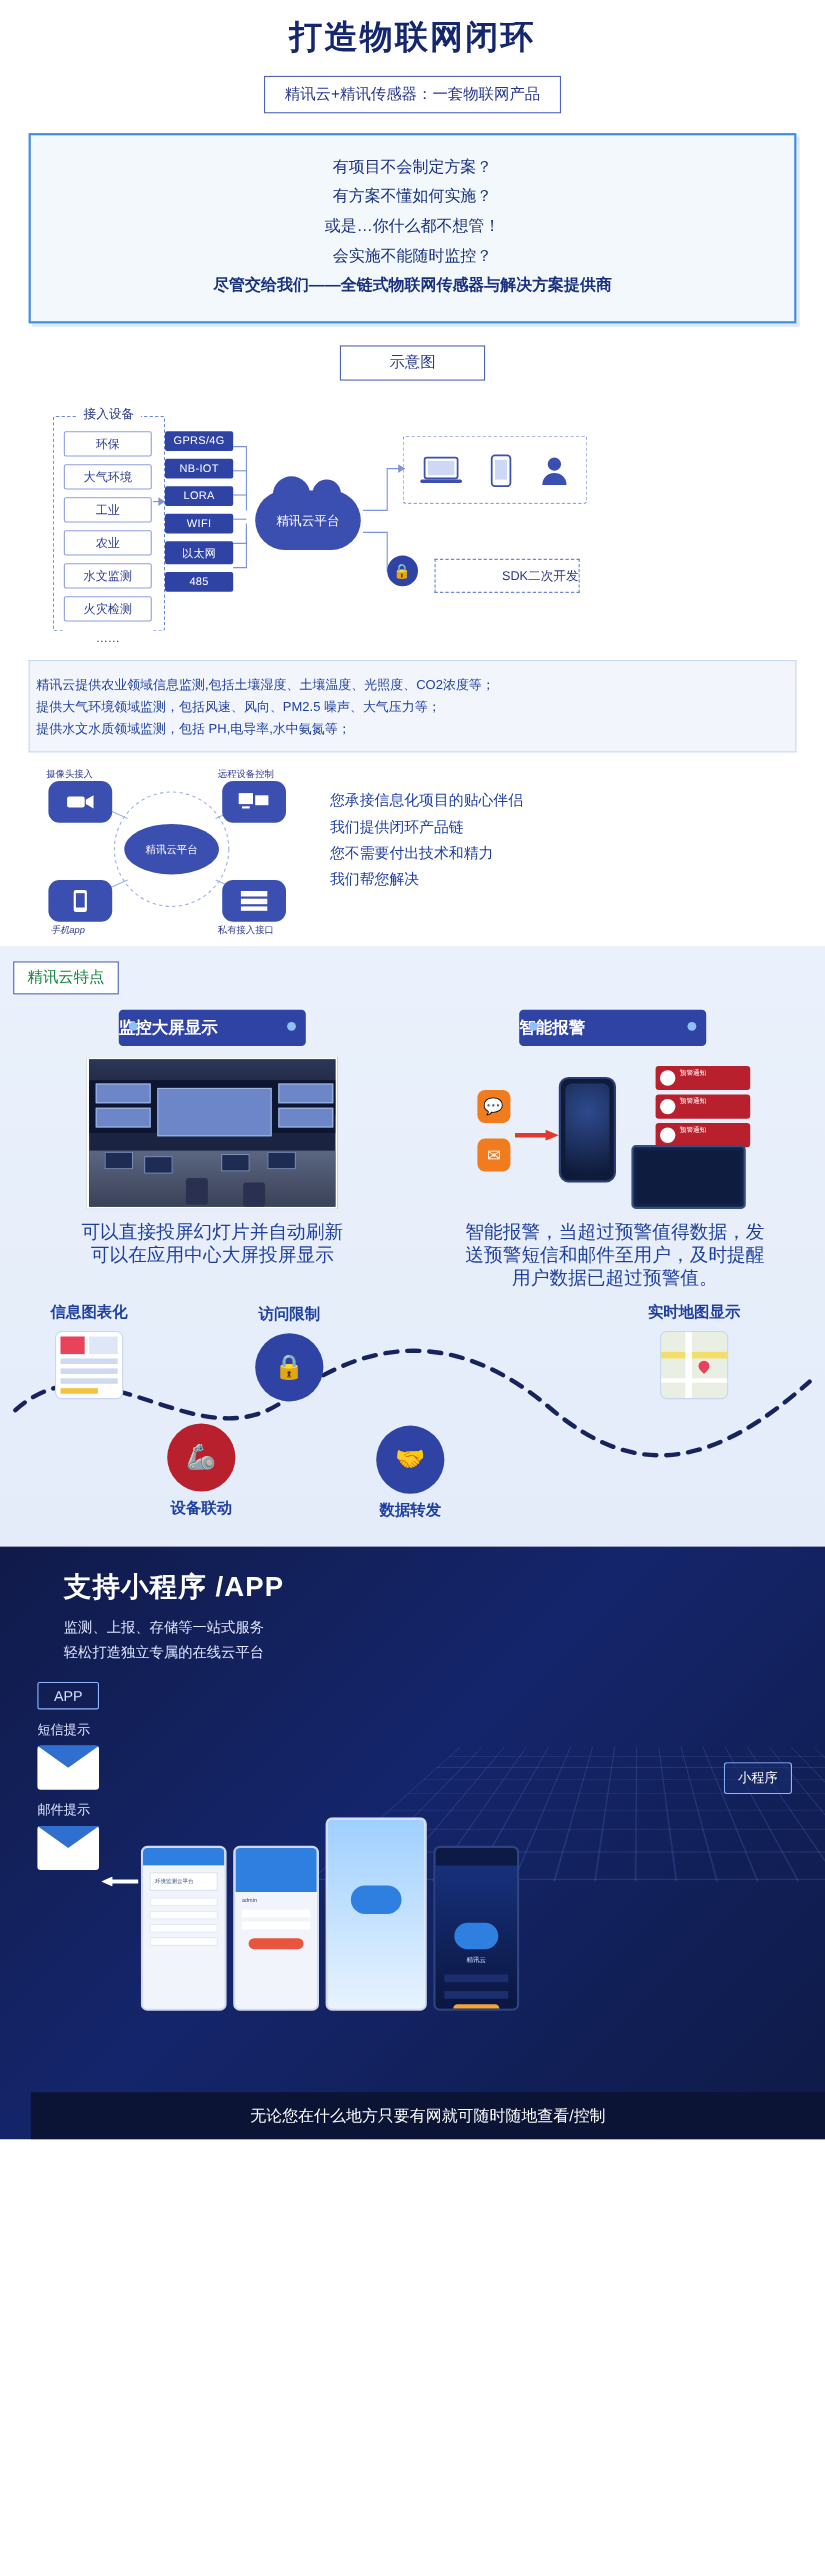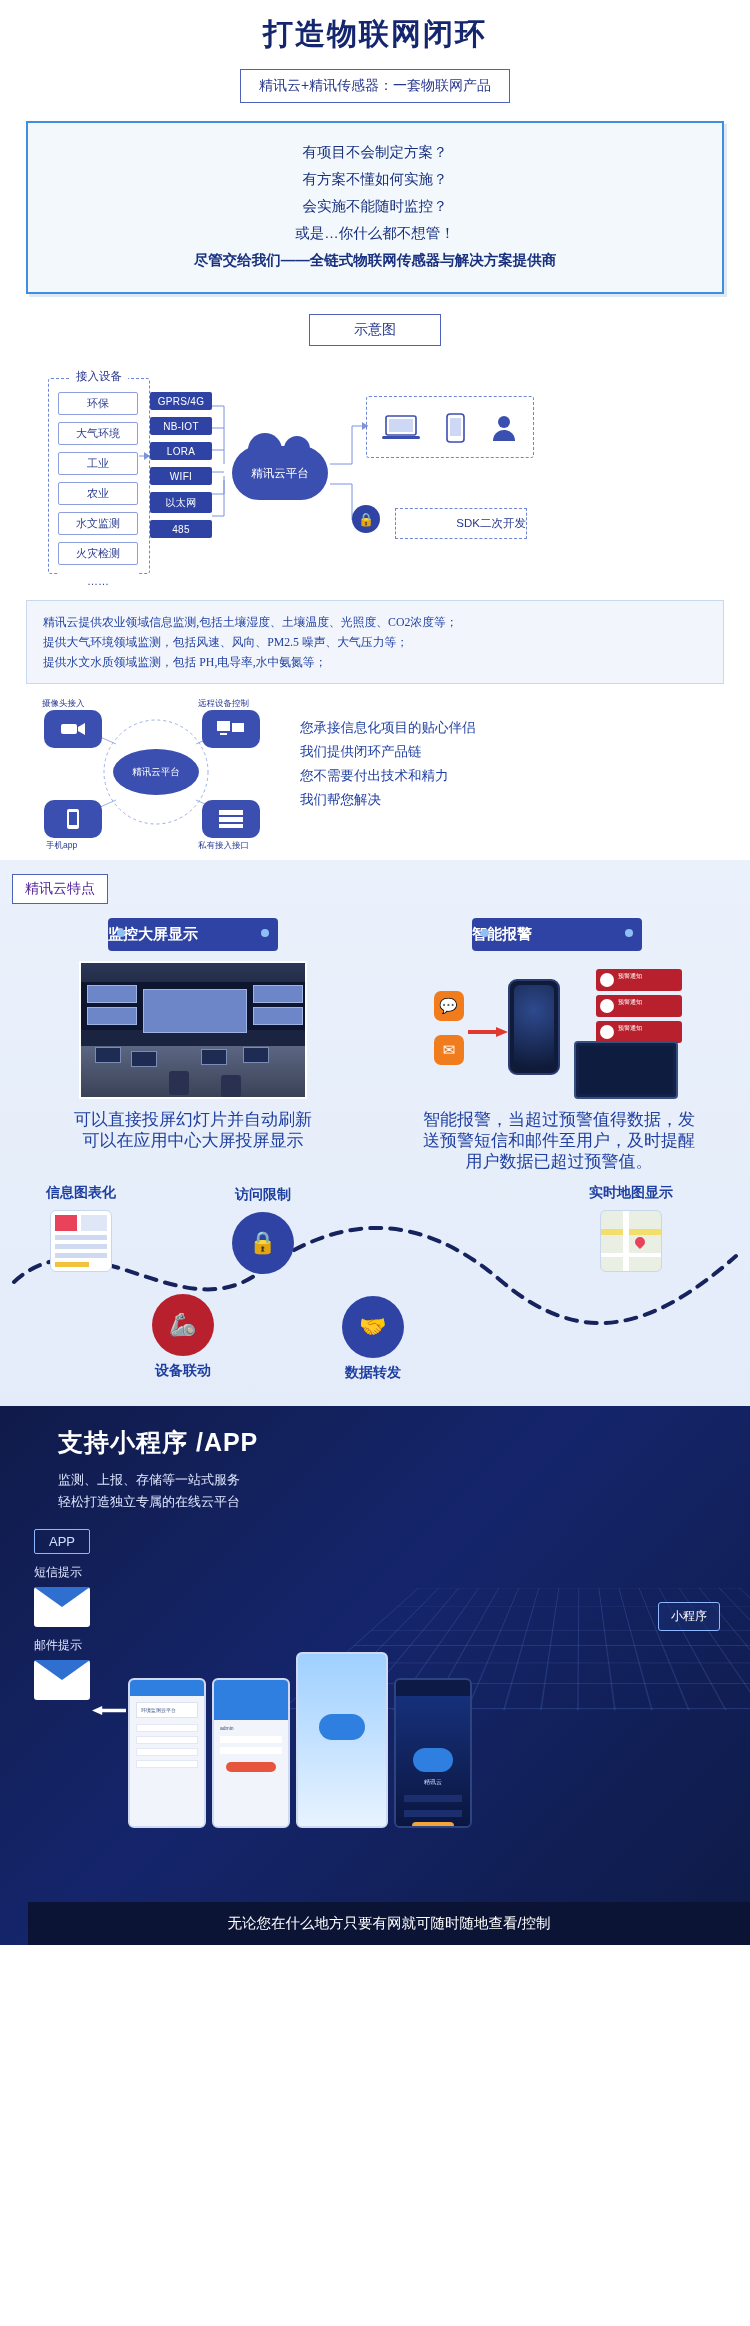--- a/index.html
+++ b/index.html
@@ -121,22 +121,21 @@
     background: #2f43a4; color: #fff; font-size: 13px;
     display: flex; align-items: center; justify-content: center;
   }
   .conn { position: absolute; left: 0; top: 0; }
 
   
   .infoblock {
     margin: 10px 26px 0;
     background: #f2f6fc;
     border: 1px solid #c9d8ee;
-    padding: 11px 16px;
-    font-family: Liberation Serif, serif;
+    padding: 11px 6px;
   }
   .infoblock p { font-size: 11.8px; line-height: 20px; color: #1f3fa0; }
 
   
   .hubsec { position: relative; height: 150px; margin-top: 14px; }
   .hub { position: absolute; left: 20px; top: 6px; width: 270px; height: 140px; }
   .hub-center {
     position: absolute; left: 93px; top: 45px;
     width: 86px; height: 46px; border-radius: 50%;
     background: #3b4fb0; color: #fff; font-size: 9.5px;
@@ -153,21 +152,21 @@
   
   .features {
     margin-top: 12px;
     background: linear-gradient(180deg,#eaf1fb 0%, #e4ecfa 100%);
     padding: 0 0 18px;
     position: relative;
   }
   .feat-title {
     display: inline-block; margin: 14px 0 0 12px;
     border: 1px solid #4e63b8; padding: 5px 12px;
-    font-size: 14px; color: #4c1d95; background:#fff;
+    font-size: 14px; color: #15803d; background:#fff;
   }
   .twocol { display: flex; gap: 14px; padding: 14px 18px 0; }
   .col { flex: 1; }
   .badge {
     display: block; margin: 0 auto;
     width: 170px; 
     background: #2f43a4; color: #fff;
     font-size: 15px; font-weight: bold;
     padding: 7px 0; border-radius: 4px;
     position: relative;
@@ -300,22 +299,22 @@
 <div class="page">
 
   <section class="hero">
     <h1>打造物联网闭环</h1>
     <div class="hero-sub">精讯云+精讯传感器：一套物联网产品</div>
   </section>
 
   <section class="qbox">
     <p>有项目不会制定方案？</p>
     <p>有方案不懂如何实施？</p>
+    <p>或是…你什么都不想管！</p>
     <p>会实施不能随时监控？</p>
-    <p>或是…你什么都不想管！</p>
     <p class="last">尽管交给我们——全链式物联网传感器与解决方案提供商</p>
   </section>
 
   <div class="pill">示意图</div>
 
   <section class="schematic">
     <svg class="conn" width="750" height="230">
       <g stroke="#7d92dd" stroke-width="1" fill="none">
         <path d="M212 46 L224 46 L224 104"></path>
         <path d="M212 68 L224 68"></path>
@@ -418,21 +417,21 @@
       <div class="hub-node" style="left:182px; top:96px;">
         <svg width="26" height="20" viewBox="0 0 26 20">
             <rect x="1" y="1" width="24" height="5" fill="#fff"></rect>
             <rect x="1" y="8" width="24" height="5" fill="#fff"></rect>
             <rect x="1" y="15" width="24" height="4" fill="#fff"></rect>
           </svg>
       </div>
       <div class="hub-center">精讯云平台</div>
       <div class="hub-lab" style="left:22px; top:-6px;">摄像头接入</div>
       <div class="hub-lab" style="left:178px; top:-6px;">远程设备控制</div>
-      <div class="hub-lab" style="left:26px; top:136px;">手机app</div>
+      <div class="hub-lab" style="left:26px; top:136px;font-style:italic;">手机app</div>
       <div class="hub-lab" style="left:178px; top:136px;">私有接入接口</div>
     </div>
     <div class="hubtext">
       <p>您承接信息化项目的贴心伴侣</p>
       <p>我们提供闭环产品链</p>
       <p>您不需要付出技术和精力</p>
       <p>我们帮您解决</p>
     </div>
   </section>
 

